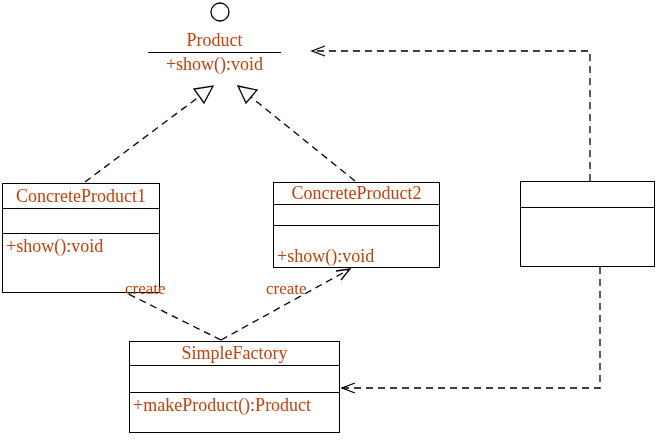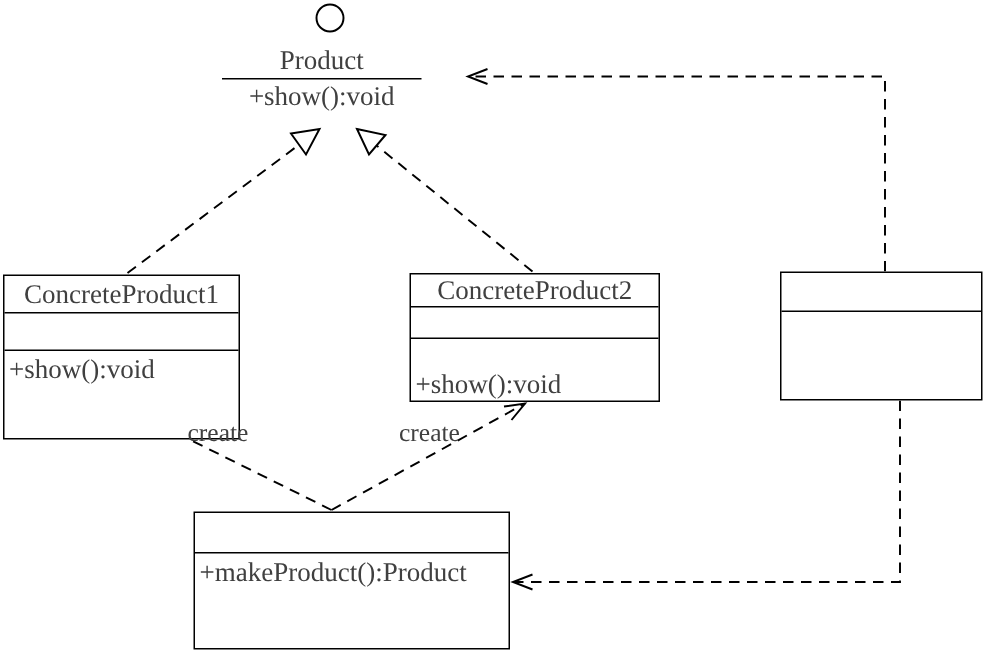--- a/index.html
+++ b/index.html
@@ -2,21 +2,21 @@
 <html><head>
 <meta charset="utf-8">
 <style>
   html, body { margin: 0; padding: 0; background: #ffffff; }
   .canvas {
     position: relative;
     width: 660px;
     height: 440px;
     background: #ffffff;
     font-family: "Liberation Serif", serif;
-    color: #404040;
+    color: #c2410c;
     overflow: hidden;
   }
   .overlay {
     position: absolute;
     left: 0; top: 0;
     pointer-events: none;
   }
   .class-box {
     position: absolute;
     box-sizing: border-box;
@@ -118,20 +118,21 @@
     <div class="compartment" style="height:26px;"></div>
     <div class="compartment last box-method">+show():void</div>
   </div>
 
   <div class="class-box" style="left:520px; top:181px; width:135px; height:86px;">
     <div class="compartment" style="height:26px;"></div>
     <div class="compartment last"></div>
   </div>
 
   <div class="class-box" style="left:129px; top:341px; width:211px; height:92px;">
+    <div class="compartment box-title" style="height:24px;">SimpleFactory</div>
     <div class="compartment" style="height:27px;"></div>
     <div class="compartment last box-method">+makeProduct():Product</div>
   </div>
 
   <div class="edge-label create-left">create</div>
   <div class="edge-label create-right">create</div>
 
 </div>
 
 </body></html>

